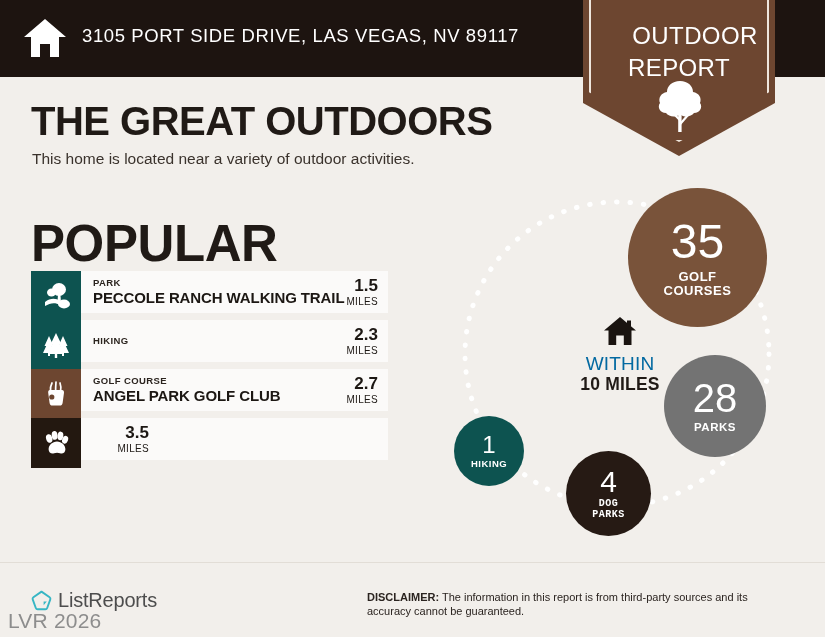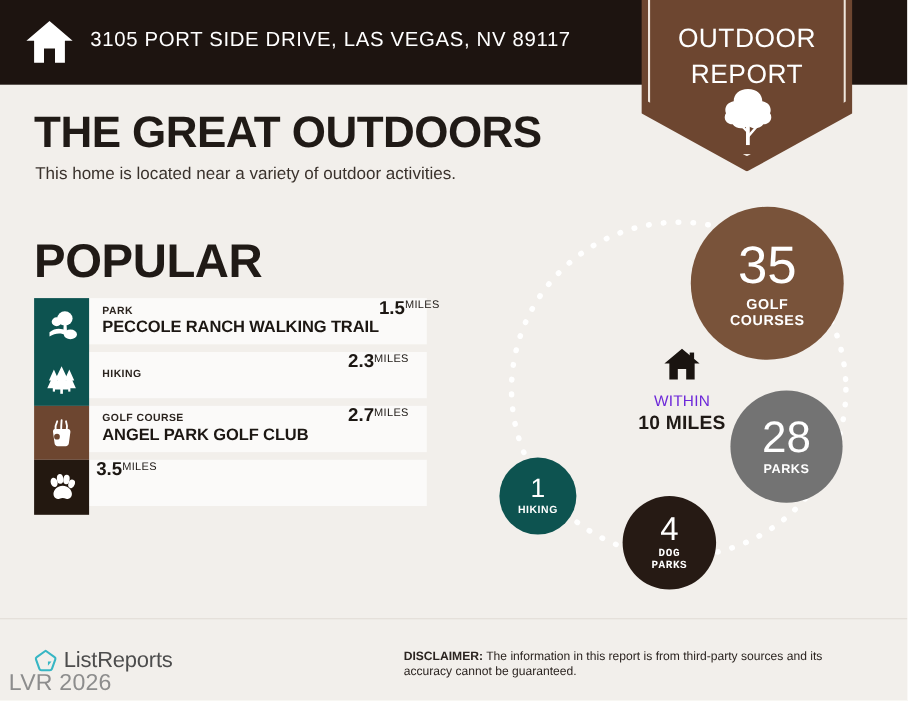--- a/index.html
+++ b/index.html
@@ -61,21 +61,21 @@
   }
   #badge-title-1, #badge-title-2 {
     position: absolute;
     width: 192px;
     text-align: center;
     color: #ffffff;
     font-size: 24px;
     letter-spacing: 0.4px;
     font-weight: 400;
   }
-  #badge-title-1 { top: 22px; }
+  #badge-title-1 { top: 22px; margin-left: 16px; }
   #badge-title-2 { top: 54px; font-weight: 400; }
   #badge-tree-icon {
     position: absolute;
     left: 72px; top: 80px;
     width: 50px; height: 52px;
   }
 
   
   #page-title {
     position: absolute;
@@ -89,21 +89,21 @@
     position: absolute;
     left: 32px; top: 150px;
     color: #3a322c;
     font-size: 15.5px;
     font-weight: 400;
   }
   #popular-heading {
     position: absolute;
     left: 31px; top: 214px;
     color: #201a16;
-    font-size: 43px;
+    font-size: 51px;
     font-weight: 700;
     letter-spacing: -0.4px;
   }
 
   
   #poi-list {
     position: absolute;
     left: 31px; top: 271px;
     width: 357px;
   }
@@ -144,20 +144,21 @@
     letter-spacing: -0.1px;
     color: #1c1713;
     line-height: 18px;
     white-space: nowrap;
   }
   .poi-dist {
     width: 68px;
     padding-right: 10px;
     text-align: right;
     display: flex;
+    flex-direction: column;
     justify-content: center;
   }
   .poi-dist-value {
     font-size: 17px;
     font-weight: 700;
     color: #1c1713;
     line-height: 18px;
   }
   .poi-dist-unit {
     font-size: 10px;
@@ -230,23 +231,23 @@
     left: 108px; top: 140px;
     width: 160px;
     text-align: center;
   }
   #center-home-icon {
     width: 34px; height: 30px;
     margin: 0 auto 8px auto;
     display: block;
   }
   #center-line-1 {
-    font-size: 14px;
-    font-weight: 400;
-    color: #6d28d9;
+    font-size: 19px;
+    font-weight: 400;
+    color: #0369a1;
     letter-spacing: 0.2px;
     line-height: 20px;
   }
   #center-line-2 {
     font-size: 17.5px;
     font-weight: 700;
     color: #201a16;
     letter-spacing: 0.2px;
     line-height: 21px;
   }

